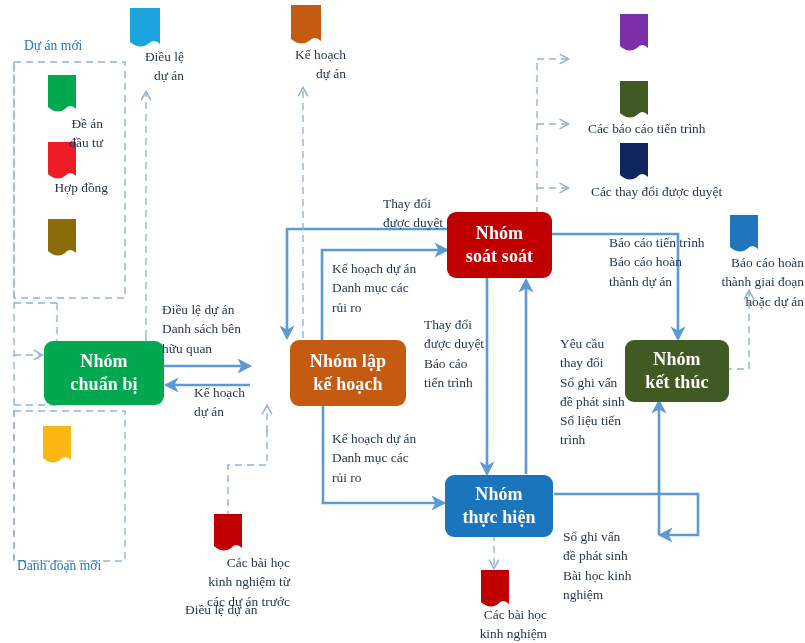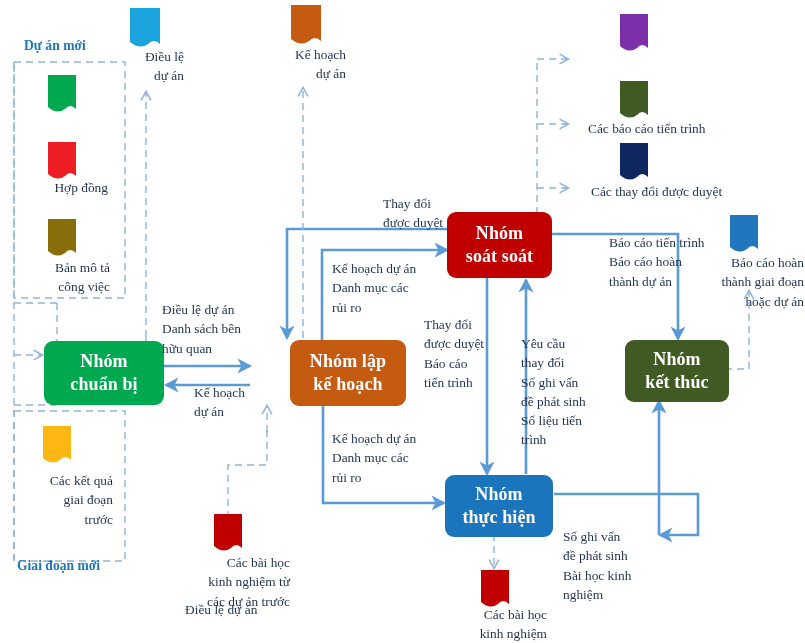--- a/index.html
+++ b/index.html
@@ -53,21 +53,21 @@
     line-height: 1.44;
     color: #1f3050;
     z-index: 7;
     white-space: pre;
   }
   .lbl.c { text-align: right; }
   .lbl.l { text-align: left; }
   .zone-title {
     position: absolute;
     font-family: "Liberation Serif", serif;
-    font-weight: bold;
+    font-weight: normal;
     font-size: 13.6px;
     color: #1f76bd;
     z-index: 7;
     white-space: pre;
   }
 </style>
 </head>
 <body>
 
 <div id="canvas">
@@ -227,32 +227,29 @@
   <div class="pbox" style="left:445px; top:475px; width:108px; height:62px; background:#1b75bc;">
     <span>Nhóm</span>
     <span>thực hiện</span>
   </div>
   <div class="pbox" style="left:625px; top:340px; width:104px; height:62px; background:#3f5a22;">
     <span>Nhóm</span>
     <span>kết thúc</span>
   </div>
 
   <div class="zone-title" style="left:24px; top:38px;">Dự án mới</div>
-  <div class="zone-title" style="left:17px; top:558px;">Giai đoạn mới</div>
+  <div class="zone-title" style="left:17px; top:558px;">Danh đoạn mới</div>
 
   <div class="lbl c" style="left:108px; top:47px; width:76px;">Điều lệ
 dự án</div>
   <div class="lbl c" style="left:266px; top:45px; width:80px;">Kế hoạch
 dự án</div>
+  <div class="lbl c" style="left:23px; top:114px; width:80px;">Đề án
+đầu tư</div>
   <div class="lbl c" style="left:18px; top:178px; width:90px;">Hợp đồng</div>
-  <div class="lbl c" style="left:16px; top:258px; width:94px;">Bản mô tả
-công việc</div>
-  <div class="lbl c" style="left:13px; top:471px; width:100px;">Các kết quả
-giai đoạn
-trước</div>
   <div class="lbl c" style="left:168px; top:553px; width:122px;">Các bài học
 kinh nghiệm từ
 các dự án trước</div>
   <div class="lbl c" style="left:443px; top:605px; width:104px;">Các bài học
 kinh nghiệm</div>
   <div class="lbl l" style="left:591px; top:182px;">Các thay đổi được duyệt</div>
   <div class="lbl l" style="left:588px; top:119px;">Các báo cáo tiến trình</div>
   <div class="lbl c" style="left:690px; top:253px; width:114px;">Báo cáo hoàn
 thành giai đoạn
 hoặc dự án</div>
@@ -271,21 +268,21 @@
   <div class="lbl l" style="left:424px; top:315px;">Thay đổi
 được duyệt
 Báo cáo
 tiến trình</div>
   <div class="lbl l" style="left:332px; top:429px;">Kế hoạch dự án
 Danh mục các
 rủi ro</div>
   <div class="lbl l" style="left:563px; top:233px;margin-left:46px;">Báo cáo tiến trình
 Báo cáo hoàn
 thành dự án</div>
-  <div class="lbl l" style="left:521px; top:334px;">Yêu cầu
+  <div class="lbl l" style="left:560px; top:334px;">Yêu cầu
 thay đổi
 Sổ ghi vấn
 đề phát sinh
 Số liệu tiến
 trình</div>
   <div class="lbl l" style="left:563px; top:527px;">Sổ ghi vấn
 đề phát sinh
 Bài học kinh
 nghiệm</div>
 

